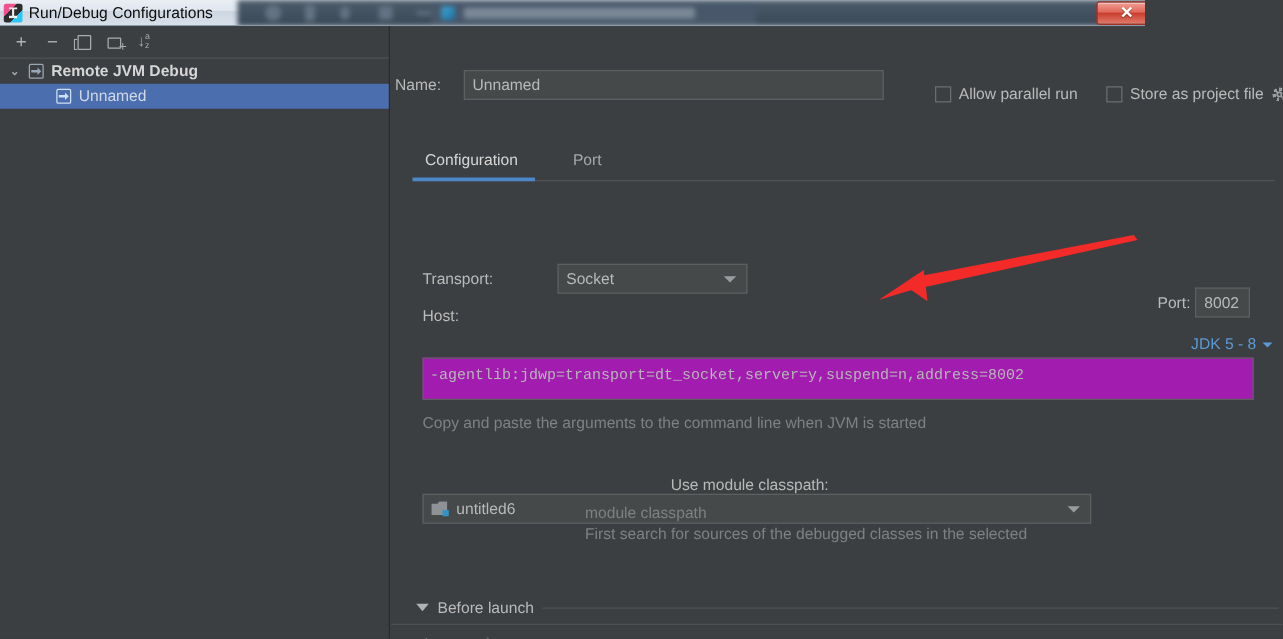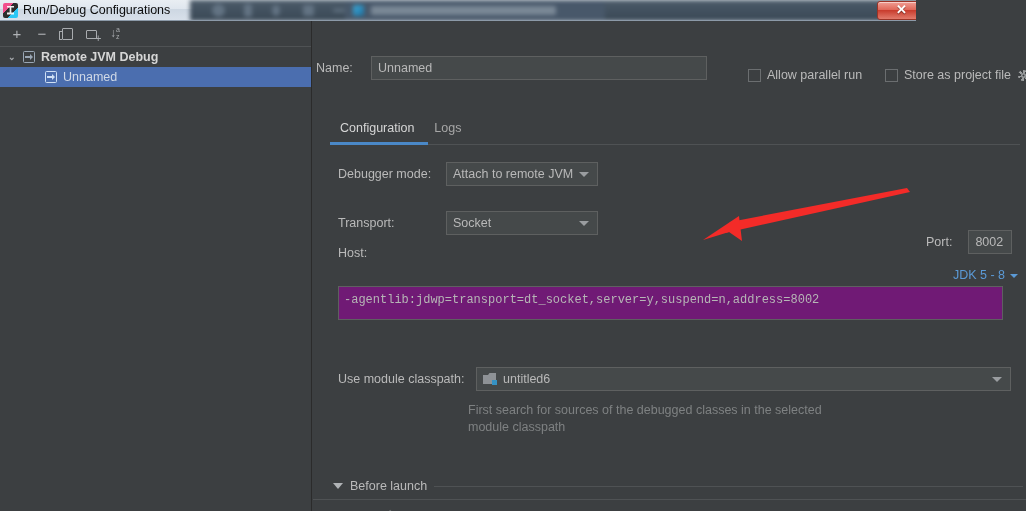--- a/index.html
+++ b/index.html
@@ -318,20 +318,21 @@
     box-shadow: 0 0 0 1.5px #9b9e9f inset;
   }
 
   
   .tabs {
     position: absolute;
     left: 17px; top: 98px;
     width: 690px; height: 26px;
     display: flex;
     align-items: flex-start;
+    gap: 24px;
   }
   .tab {
     font-size: 12.5px;
     color: #a7a7a7;
     padding: 2px 10px 8px 10px;
     white-space: nowrap;
   }
   .tab.active { color: #d6d6d6; }
   .tabs-underline {
     position: absolute;
@@ -376,21 +377,21 @@
     border-top: 5px solid #9a9da0;
   }
 
   #row-debugger { left: 25px; top: 141px; }
   #combo-debugger { width: 152px; }
   #row-transport { left: 25px; top: 190px; }
   #combo-transport { width: 152px; }
   #row-host { left: 25px; top: 209px; margin-top: 16px; }
   #host-input { width: 222px; }
   #row-port { left: 613px; top: 209px; }
-  #row-port .lbl { margin-right: 16px; }
+  #row-port .lbl { margin-right: 4px; }
   #port-input { width: 44px; }
 
   #cmdline-label { position: absolute; left: 25px; top: 247px; }
   #jdk-link {
     position: absolute; right: 8px; top: 247px;
     color: #5b9ad6;
     font-size: 12.5px;
     display: flex; align-items: center; gap: 5px;
     white-space: nowrap;
   }
@@ -398,38 +399,38 @@
     width: 0; height: 0;
     border-left: 4px solid transparent;
     border-right: 4px solid transparent;
     border-top: 4px solid #5b9ad6;
     margin-top: 2px;
   }
   #cmdline-box {
     position: absolute;
     left: 25px; top: 265px;
     width: 665px; height: 34px;
-    background: #701a75;
+    background: #a21caf;
     border: 1px solid #5e6060;
     box-sizing: border-box;
     color: #b6b6b6;
     font-family: "Liberation Mono", monospace;
     font-size: 12px;
     padding: 6px 5px;
     white-space: nowrap;
     overflow: hidden;
   }
   #cmdline-hint {
     position: absolute;
     left: 25px; top: 310px;
     color: #7e8182;
     font-size: 12.5px;
   }
 
-  #row-classpath { left: 25px; top: 346px; }
+  #row-classpath { left: 25px; top: 360px; flex-direction: column; }
   #row-classpath .lbl.fixed { width: 138px; }
   #combo-classpath {
     width: 535px;
     padding-left: 6px;
   }
   .mod-icon {
     width: 14px; height: 12px;
     margin-right: 6px;
     flex: none;
     position: relative;
@@ -593,32 +594,25 @@
     </div>
 
     <div class="cbrow" id="cb-store">
       <span class="cbox"></span>
       <span class="lbl">Store as project file</span>
       <span class="gear"></span>
     </div>
 
     <div class="tabs">
       <div class="tab active">Configuration</div>
-      <div class="tab">Logs</div>
+      <div class="tab">Port</div>
     </div>
     <div class="tabs-underline"></div>
     <div class="tab-indicator"></div>
 
-    <div class="frow" id="row-debugger">
-      <span class="lbl fixed">Debugger mode:</span>
-      <div class="combo" id="combo-debugger">
-        <span>Attach to remote JVM</span>
-        <span class="caret"></span>
-      </div>
-    </div>
 
     <div class="frow" id="row-transport">
       <span class="lbl fixed">Transport:</span>
       <div class="combo" id="combo-transport">
         <span>Socket</span>
         <span class="caret"></span>
       </div>
     </div>
 
     <div class="frow" id="row-host">
@@ -631,33 +625,34 @@
     </div>
 
 
     <div id="jdk-link">
       <span>JDK 5 - 8</span>
       <span class="chev"></span>
     </div>
 
     <div id="cmdline-box">-agentlib:jdwp=transport=dt_socket,server=y,suspend=n,address=8002</div>
 
+    <div id="cmdline-hint">Copy and paste the arguments to the command line when JVM is started</div>
 
     <div class="frow" id="row-classpath">
       <span class="lbl fixed">Use module classpath:</span>
       <div class="combo" id="combo-classpath">
         <span class="mod-icon"></span>
         <span>untitled6</span>
         <span class="caret"></span>
       </div>
     </div>
 
     <div id="classpath-hint">
+      <div>module classpath</div>
       <div>First search for sources of the debugged classes in the selected</div>
-      <div>module classpath</div>
     </div>
 
     <div id="before-launch">
       <span class="tw"></span>
       <span class="lbl">Before launch</span>
       <span class="rule"></span>
     </div>
   </div>
 
   <div id="bl-sep"></div>

